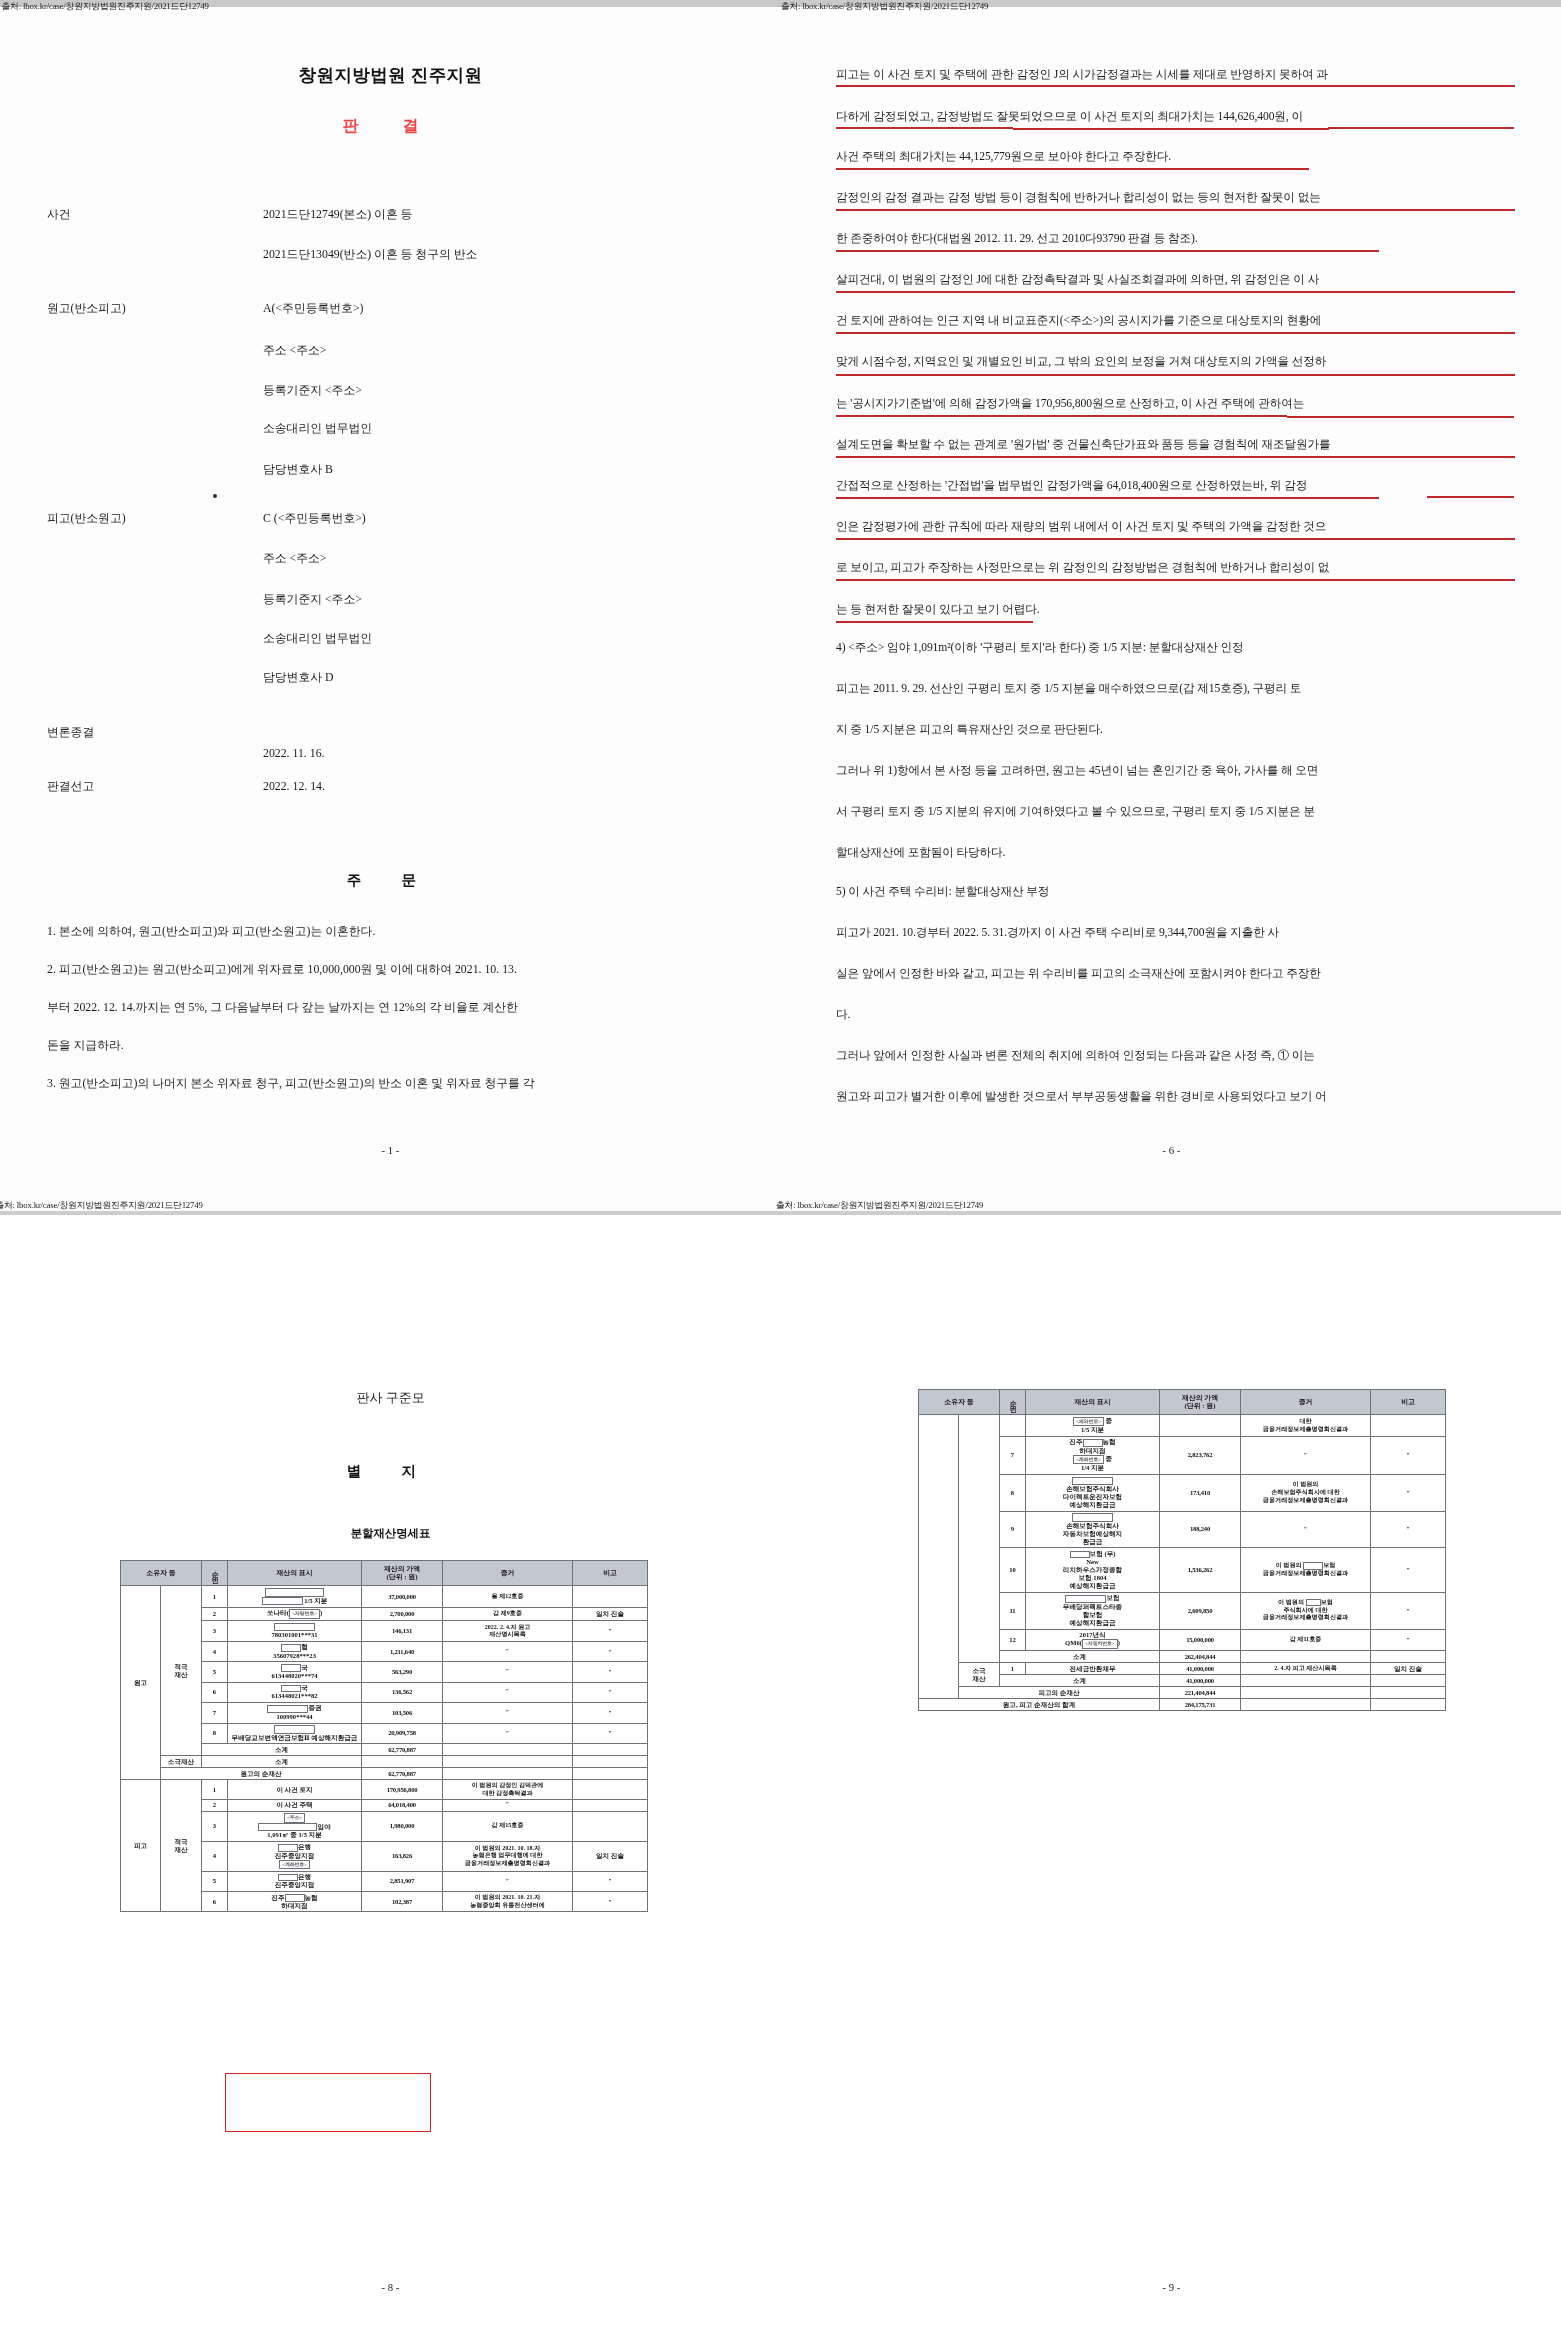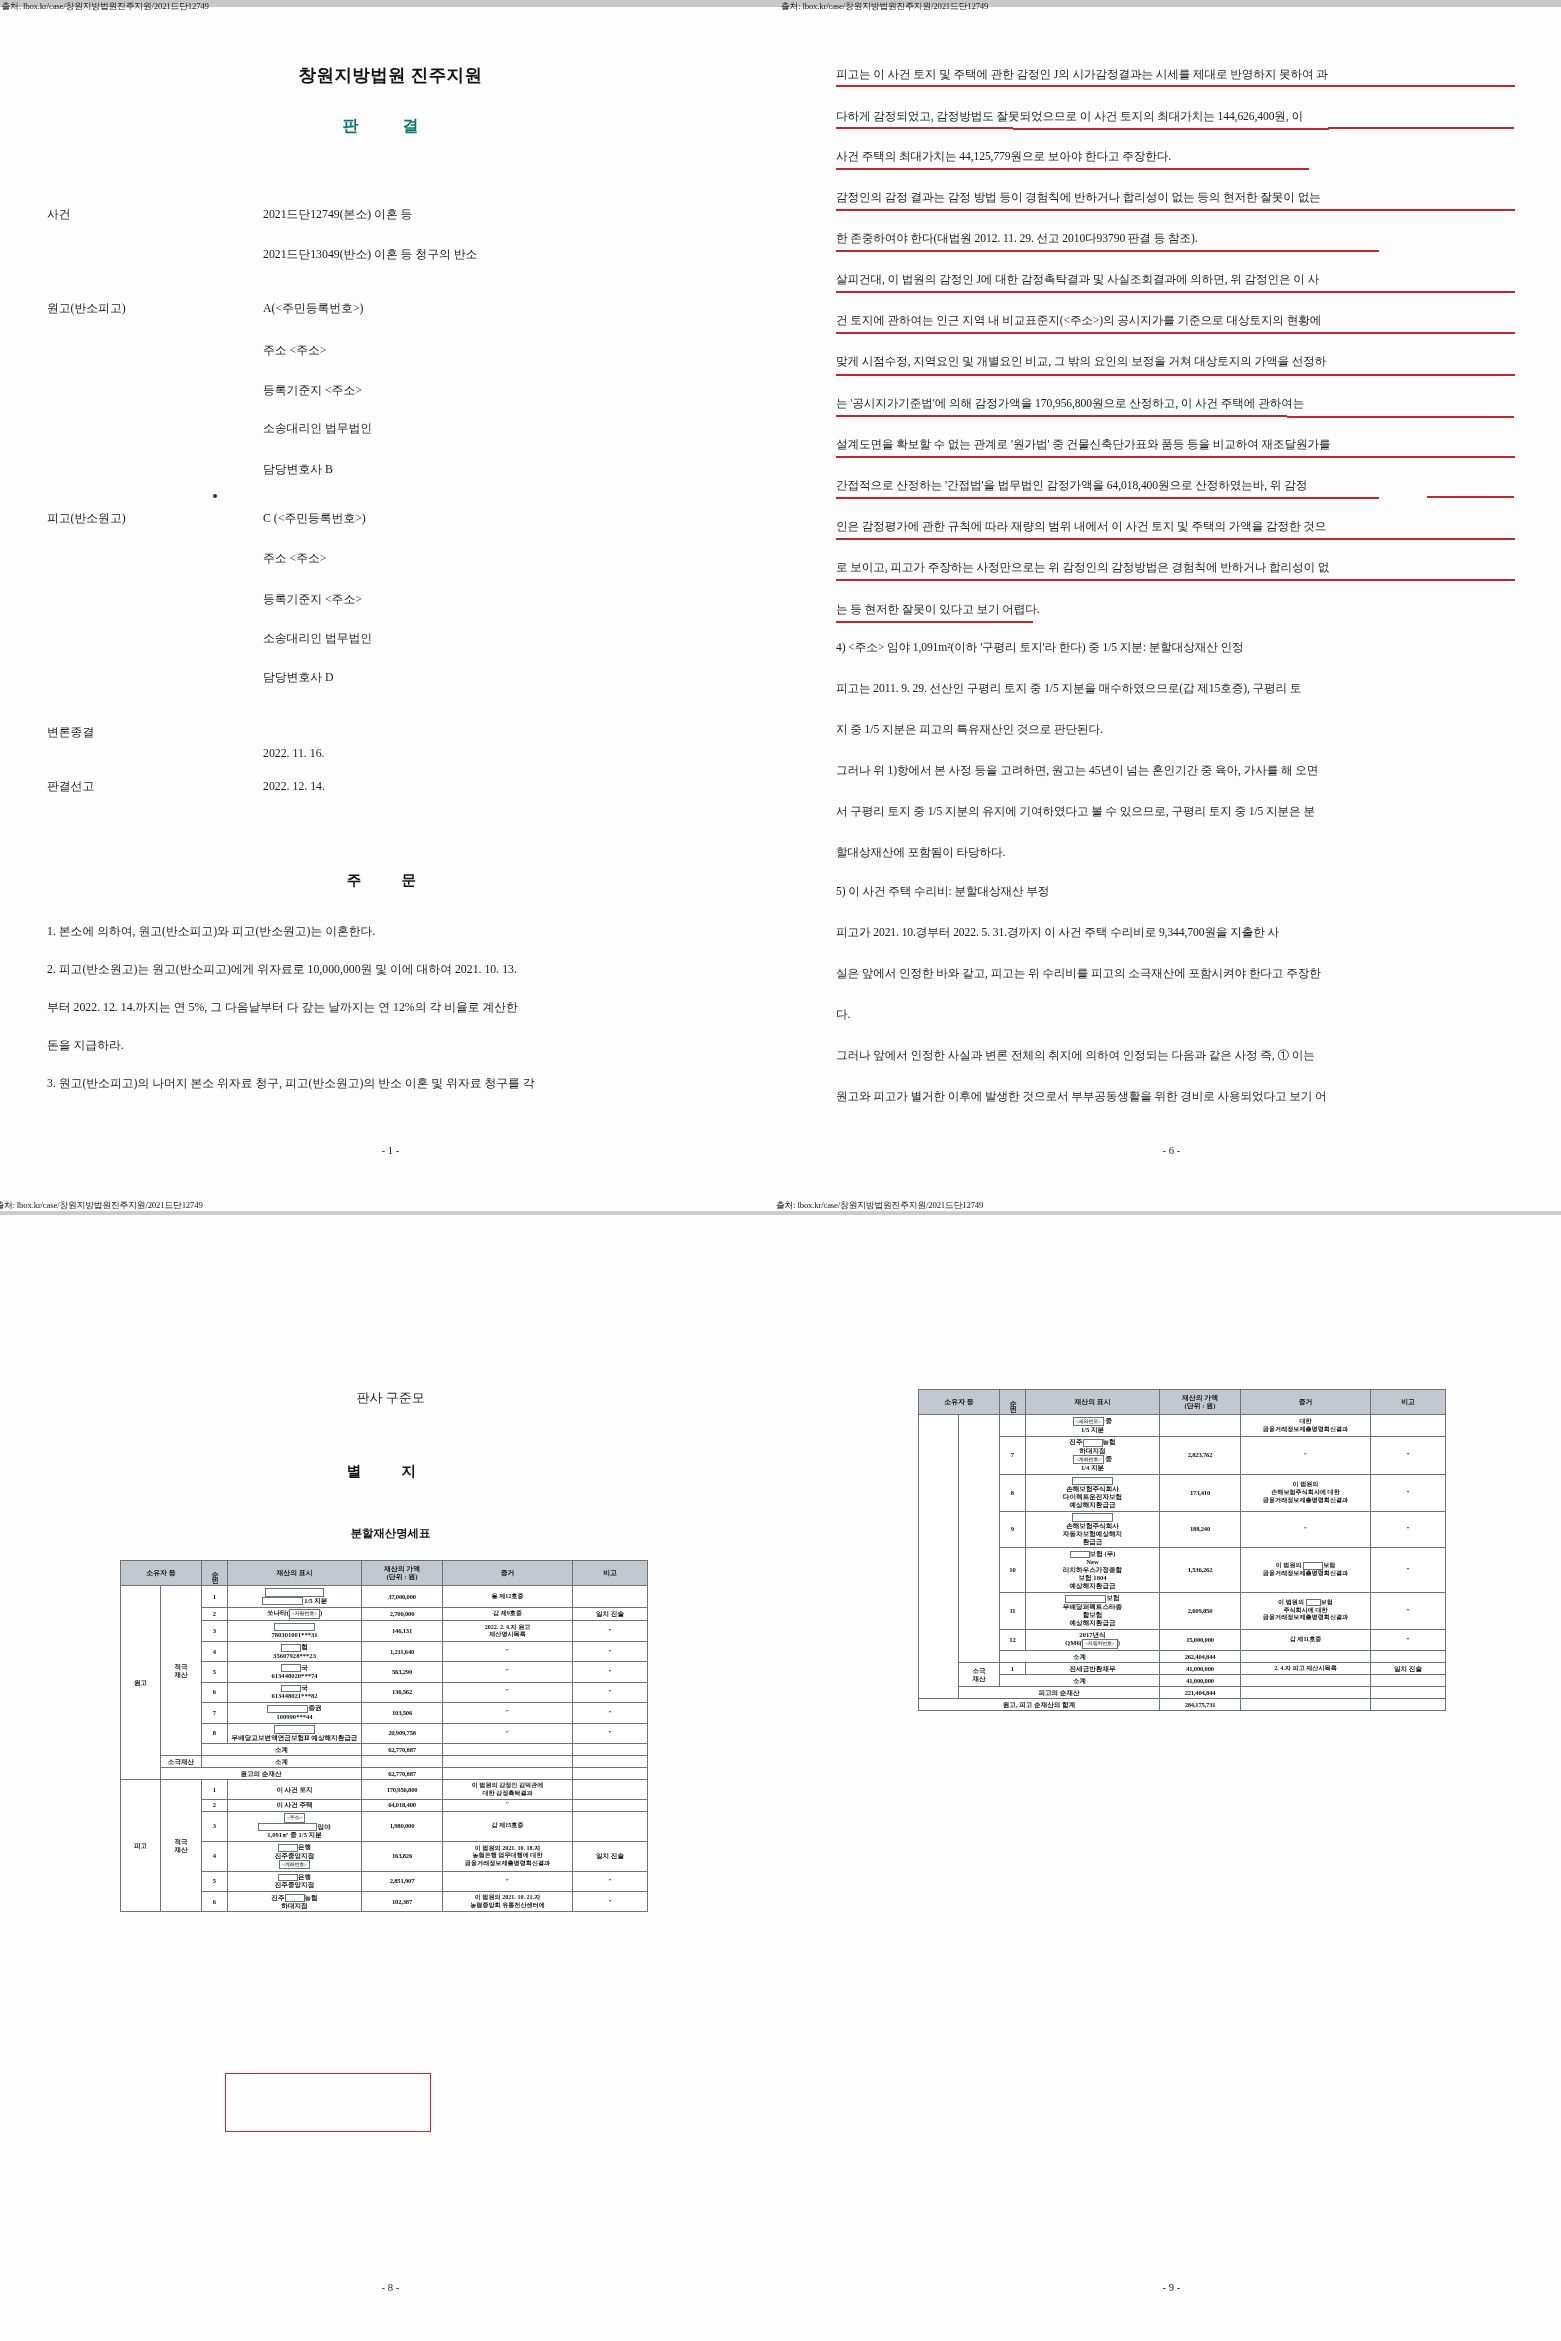--- a/index.html
+++ b/index.html
@@ -56,21 +56,21 @@
 
   
   .p1 { position:absolute; left:0; top:0; width:781px; height:1215px; }
   .court-title {
     position:absolute; left:0; top:63px; width:781px;
     text-align:center; font-size:17.5px; font-weight:bold;
     color:#111; letter-spacing:0.4px;
   }
   .judgment-word {
     position:absolute; left:0; top:116px; width:781px;
-    text-align:center; font-size:16px; font-weight:bold; color:#0f766e;
+    text-align:center; font-size:16px; font-weight:bold; color:#ef4444;
   }
   .judgment-word span { letter-spacing: 20px; }
 
   .meta-row {
     position:absolute; font-size:11.8px; color:#1b1b1b; line-height:1;
     white-space:nowrap;
   }
   .meta-label { left:47px; }
   .meta-val   { left:263px; }
 
@@ -229,21 +229,21 @@
   <div class="p6">
     <div class="body-line" style="top:67px">피고는 이 사건 토지 및 주택에 관한 감정인 J의 시가감정결과는 시세를 제대로 반영하지 못하여 과</div>
     <div class="body-line" style="top:109px">다하게 감정되었고, 감정방법도 잘못되었으므로 이 사건 토지의 최대가치는 144,626,400원, 이</div>
     <div class="body-line" style="top:149px">사건 주택의 최대가치는 44,125,779원으로 보아야 한다고 주장한다.</div>
     <div class="body-line" style="top:190px">감정인의 감정 결과는 감정 방법 등이 경험칙에 반하거나 합리성이 없는 등의 현저한 잘못이 없는</div>
     <div class="body-line" style="top:231px">한 존중하여야 한다(대법원 2012. 11. 29. 선고 2010다93790 판결 등 참조).</div>
     <div class="body-line" style="top:272px">살피건대, 이 법원의 감정인 J에 대한 감정촉탁결과 및 사실조회결과에 의하면, 위 감정인은 이 사</div>
     <div class="body-line" style="top:313px">건 토지에 관하여는 인근 지역 내 비교표준지(&lt;주소&gt;)의 공시지가를 기준으로 대상토지의 현황에</div>
     <div class="body-line" style="top:354px">맞게 시점수정, 지역요인 및 개별요인 비교, 그 밖의 요인의 보정을 거쳐 대상토지의 가액을 선정하</div>
     <div class="body-line" style="top:396px">는 '공시지가기준법'에 의해 감정가액을 170,956,800원으로 산정하고, 이 사건 주택에 관하여는</div>
-    <div class="body-line" style="top:437px">설계도면을 확보할 수 없는 관계로 '원가법' 중 건물신축단가표와 품등 등을 비교하여 재조달원가를</div>
+    <div class="body-line" style="top:437px">설계도면을 확보할 수 없는 관계로 '원가법' 중 건물신축단가표와 품등 등을 경험칙에 재조달원가를</div>
     <div class="body-line" style="top:478px">간접적으로 산정하는 '간접법'을 법무법인 감정가액을 64,018,400원으로 산정하였는바, 위 감정</div>
     <div class="body-line" style="top:519px">인은 감정평가에 관한 규칙에 따라 재량의 범위 내에서 이 사건 토지 및 주택의 가액을 감정한 것으</div>
     <div class="body-line" style="top:560px">로 보이고, 피고가 주장하는 사정만으로는 위 감정인의 감정방법은 경험칙에 반하거나 합리성이 없</div>
     <div class="body-line" style="top:602px">는 등 현저한 잘못이 있다고 보기 어렵다.</div>
     <div class="body-line" style="top:640px">4) &lt;주소&gt; 임야 1,091m²(이하 '구평리 토지'라 한다) 중 1/5 지분: 분할대상재산 인정</div>
     <div class="body-line" style="top:681px">피고는 2011. 9. 29. 선산인 구평리 토지 중 1/5 지분을 매수하였으므로(갑 제15호증), 구평리 토</div>
     <div class="body-line" style="top:722px">지 중 1/5 지분은 피고의 특유재산인 것으로 판단된다.</div>
     <div class="body-line" style="top:763px">그러나 위 1)항에서 본 사정 등을 고려하면, 원고는 45년이 넘는 혼인기간 중 육아, 가사를 해 오면</div>
     <div class="body-line" style="top:804px">서 구평리 토지 중 1/5 지분의 유지에 기여하였다고 볼 수 있으므로, 구평리 토지 중 1/5 지분은 분</div>
     <div class="body-line" style="top:845px">할대상재산에 포함됨이 타당하다.</div>

